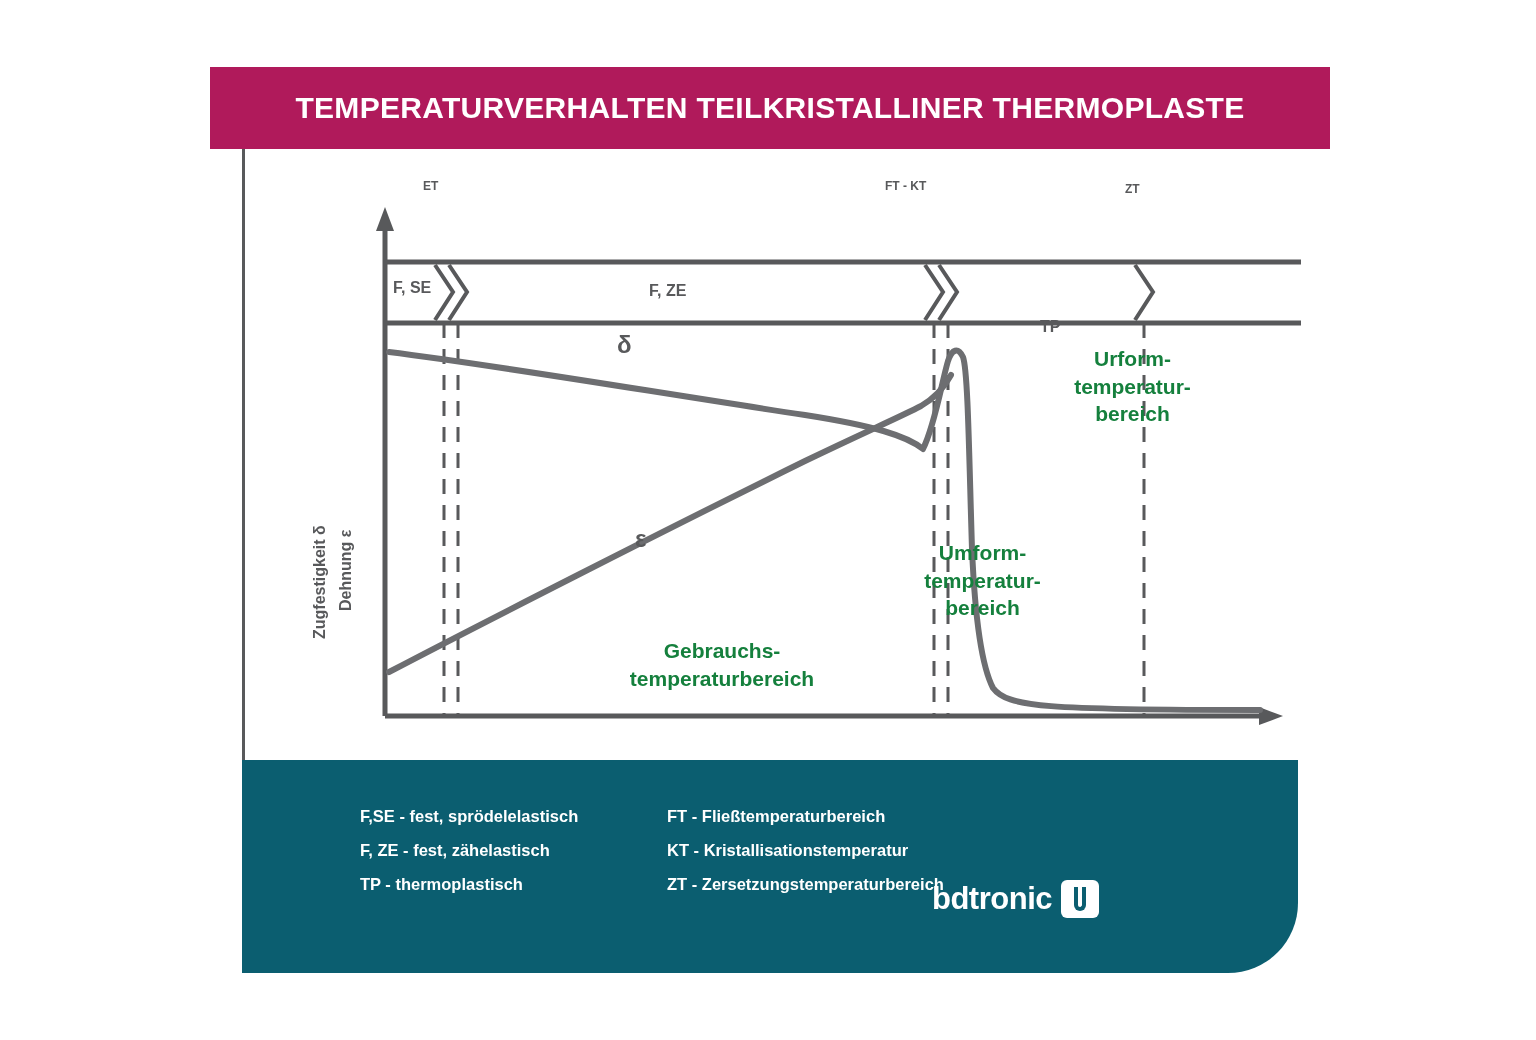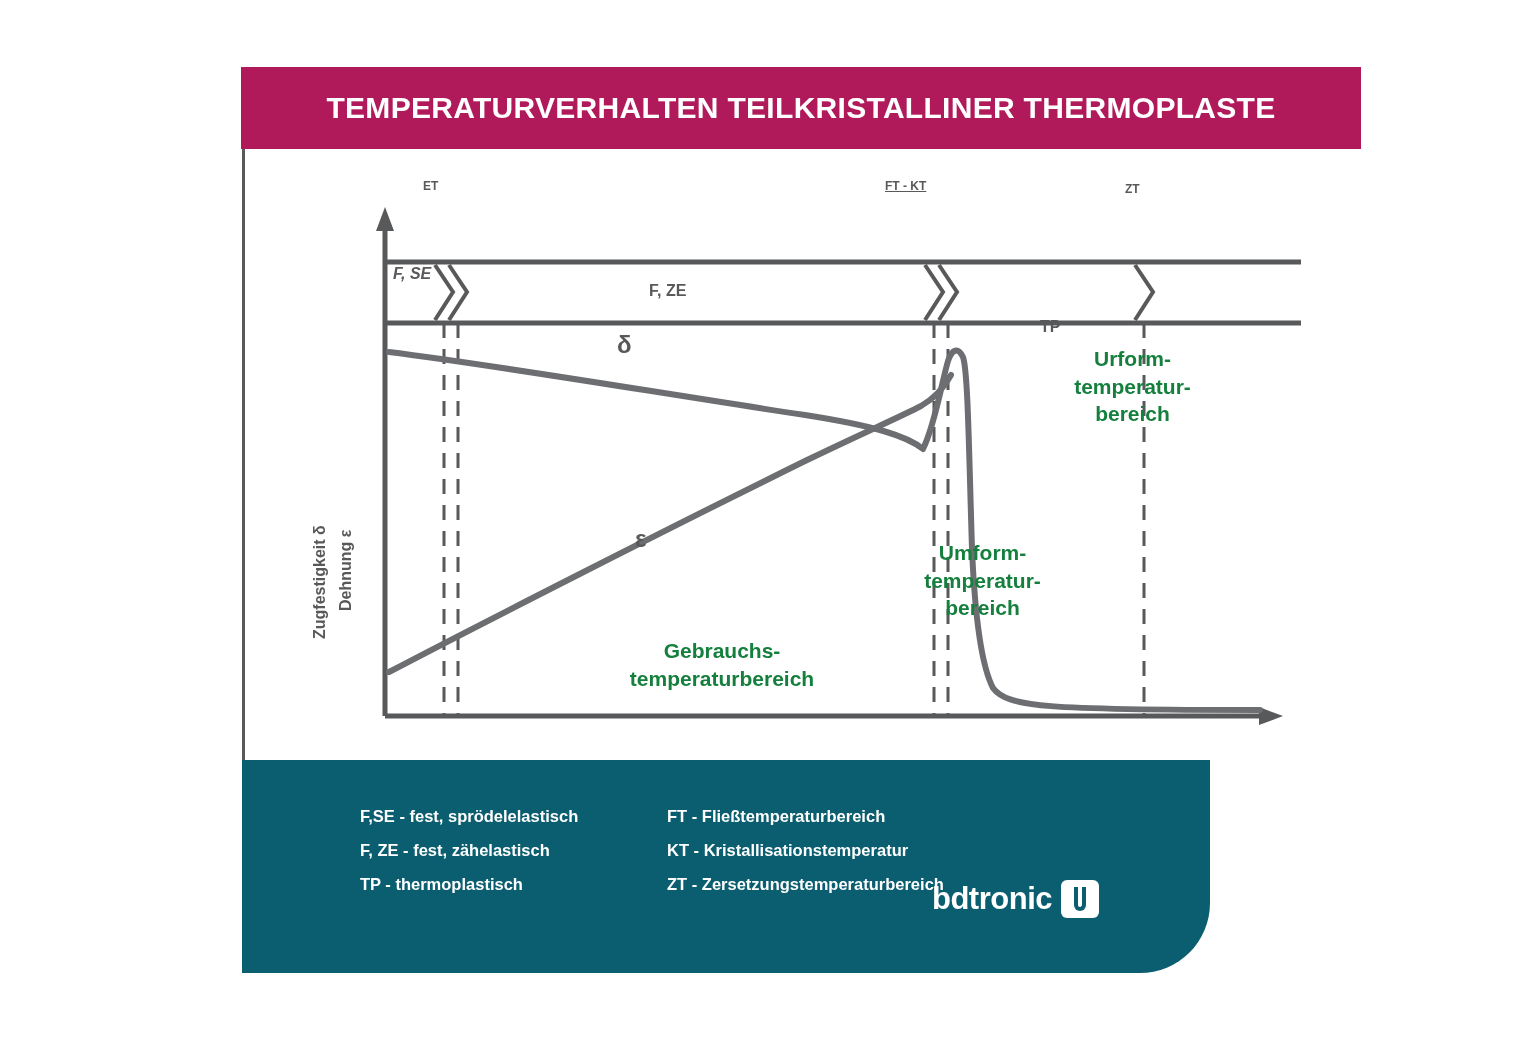--- a/index.html
+++ b/index.html
@@ -26,21 +26,20 @@
   #title-bar {
     position: absolute;
     left: 0;
     top: 0;
     width: 1120px;
     height: 82px;
     background: #b01a5b;
     display: flex;
     align-items: center;
     justify-content: center;
-    margin-left: 31px;
   }
   #title-text {
     color: #ffffff;
     font-size: 30px;
     font-weight: bold;
     letter-spacing: 0.3px;
     text-align: center;
     white-space: nowrap;
   }
 
@@ -109,21 +108,21 @@
     font-size: 17px;
     font-weight: bold;
     color: #58595b;
   }
 
   
   #legend-panel {
     position: absolute;
     left: 32px;
     top: 693px;
-    width: 968px;
+    width: 1056px;
     height: 213px;
     background: #0b5e70;
     border-bottom-right-radius: 70px;
   }
   .legend-col {
     position: absolute;
     color: #ffffff;
     font-size: 16.5px;
     font-weight: bold;
     line-height: 2.05;
@@ -221,24 +220,24 @@
                C 620,283 655,268 676,257
                C 690,249 700,237 706,226"></path>
     </svg>
 
     <div id="y-label-1" class="axis-label-vertical">Zugfestigkeit δ</div>
     <div id="y-label-2" class="axis-label-vertical">Dehnung ε</div>
 
     <div id="x-axis-title">Temperatur</div>
 
     <div class="tick-label" style="left:178px; top:30px;">ET</div>
-    <div class="tick-label" style="left:640px; top:30px;text-decoration:underline;">FT - KT</div>
+    <div class="tick-label" style="left:640px; top:30px;">FT - KT</div>
     <div class="tick-label" style="left:880px; top:33px;">ZT</div>
 
-    <div class="band-label" style="left:148px; top:116px;font-style:italic;">F, SE</div>
+    <div class="band-label" style="left:148px; top:130px;">F, SE</div>
     <div class="band-label" style="left:404px; top:133px;">F, ZE</div>
     <div class="band-label" style="left:795px; top:133px;margin-top:36px;">TP</div>
 
     <div class="curve-label" style="left:372px; top:182px;">δ</div>
     <div class="curve-label" style="left:390px; top:376px;">ε</div>
 
     <div class="region-label" style="left:352px; top:488px; width:250px;text-align:center;">
       <div>Gebrauchs-</div>
       <div>temperaturbereich</div>
     </div>

